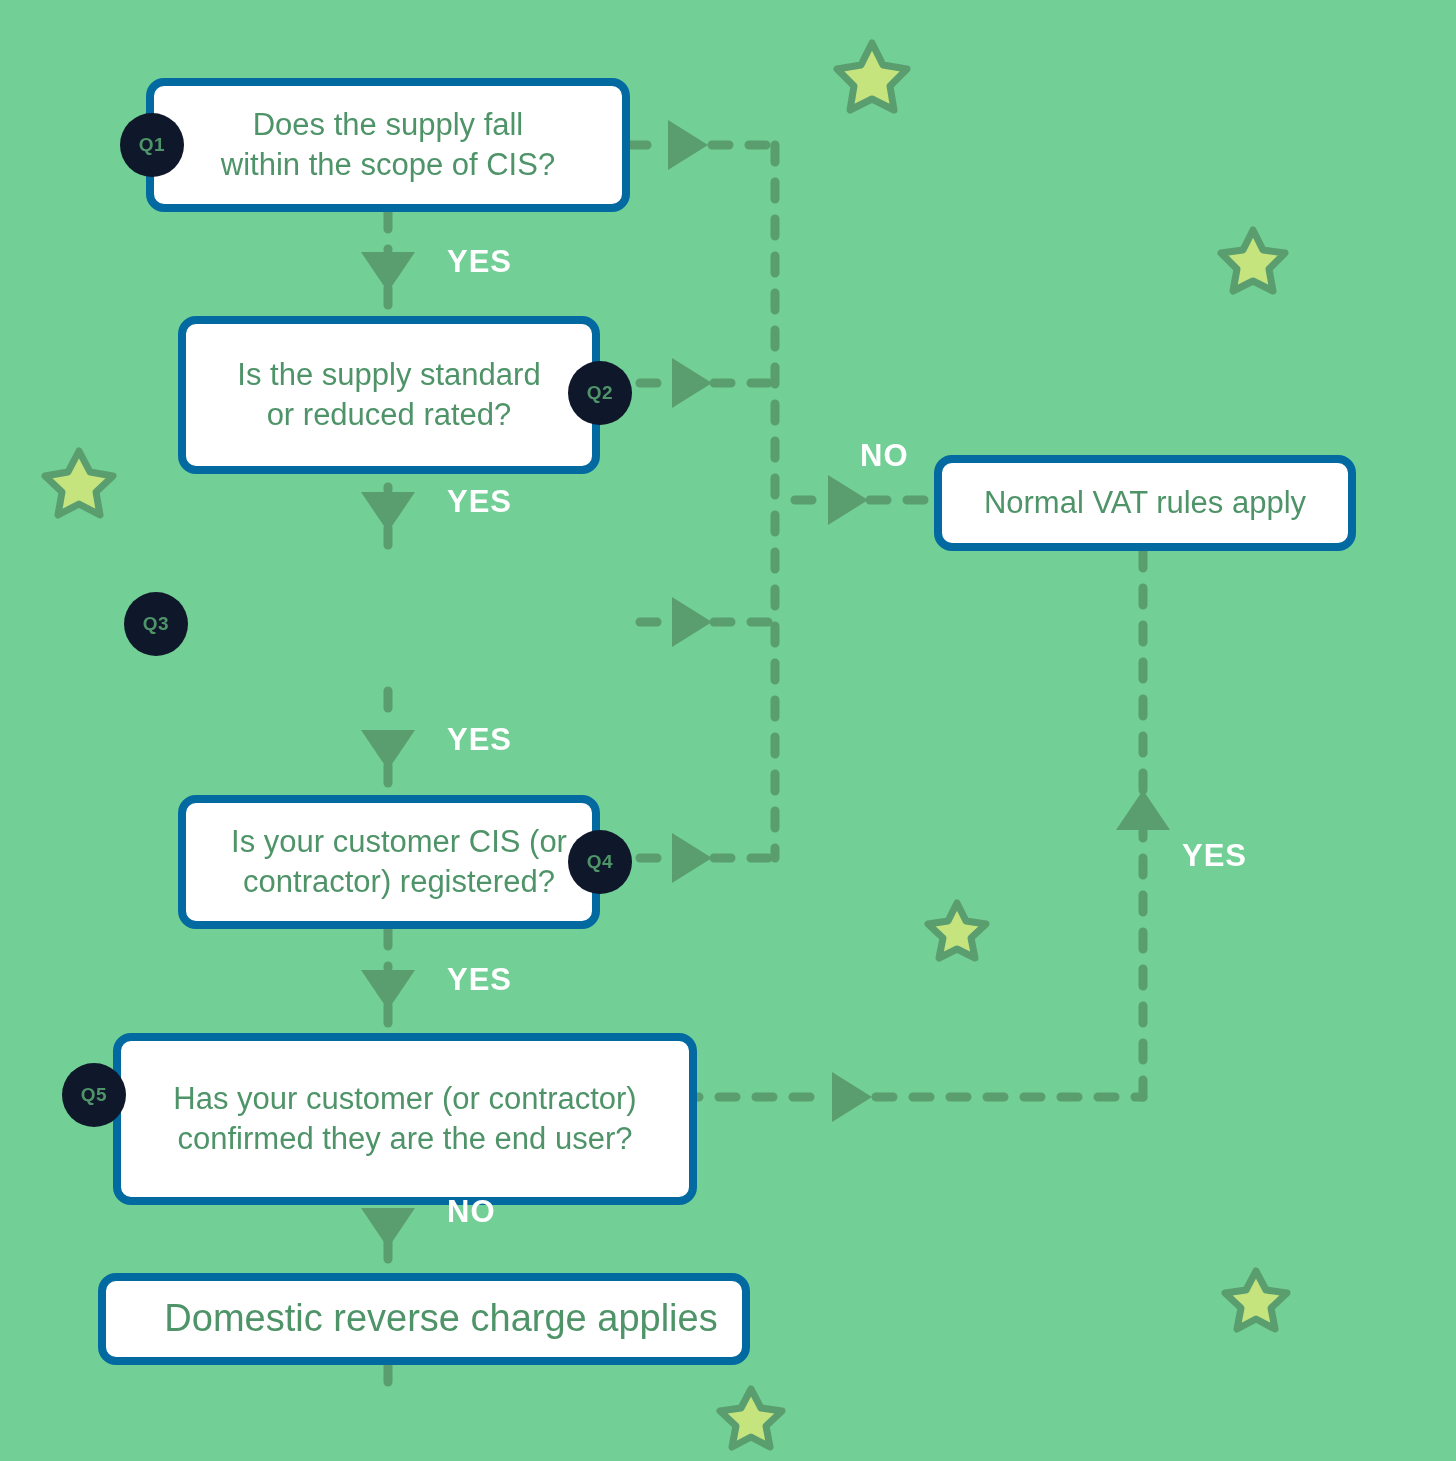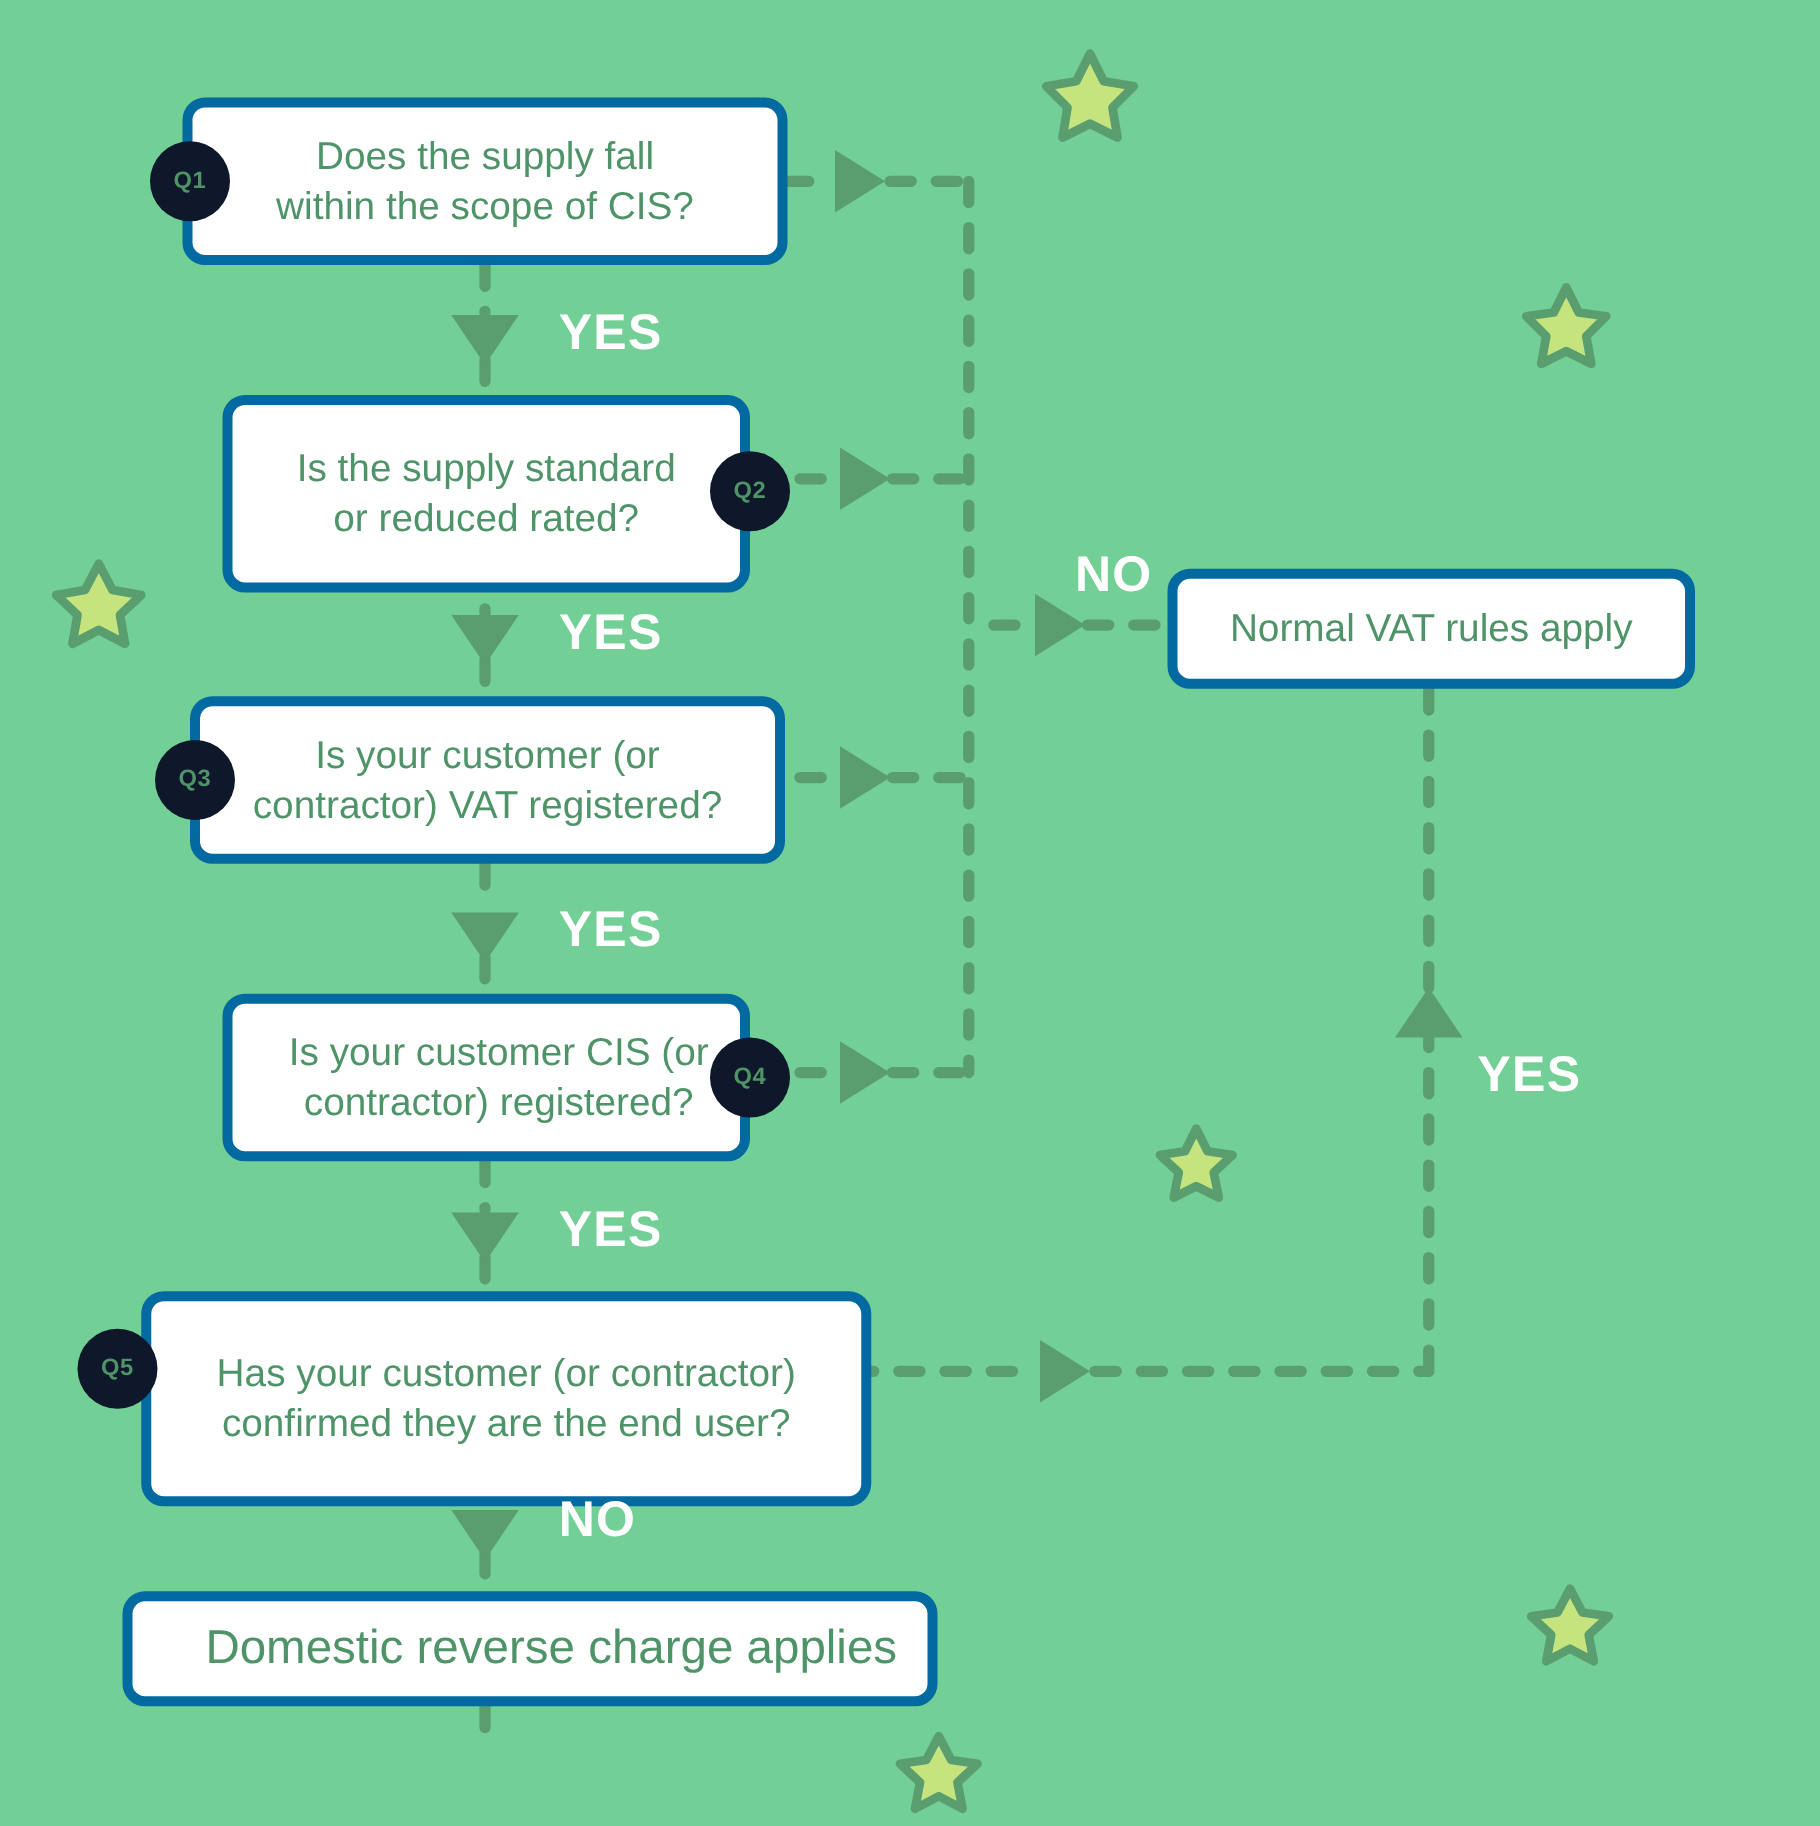--- a/index.html
+++ b/index.html
@@ -75,21 +75,21 @@
   #badge-q3 { left: 124px;  top: 592px; }
   #badge-q4 { left: 568px;  top: 830px; }
   #badge-q5 { left: 62px;   top: 1063px; }
 
   
   .edge-label {
     position: absolute;
     color: #ffffff;
     font-family: "Liberation Sans", sans-serif;
     font-weight: 700;
-    font-size: 40px;
+    font-size: 31px;
     letter-spacing: 1px;
     z-index: 6;
   }
   #label-yes-1 { left: 447px;  top: 244px; }
   #label-yes-2 { left: 447px;  top: 484px; }
   #label-yes-3 { left: 447px;  top: 722px; }
   #label-yes-4 { left: 447px;  top: 962px; }
   #label-no-1  { left: 447px;  top: 1194px; }
   #label-no-2  { left: 860px;  top: 438px; }
   #label-yes-5 { left: 1182px; top: 838px; }
@@ -178,24 +178,20 @@
 within the scope of CIS?</span>
   </div>
   <div class="badge" id="badge-q1">Q1</div>
 
   <div class="node" id="node-q2">
     <span class="node-text">Is the supply standard
 or reduced rated?</span>
   </div>
   <div class="badge" id="badge-q2">Q2</div>
 
-  <div class="node" id="node-q3">
-    <span class="node-text">Is your customer (or
-contractor) VAT registered?</span>
-  </div>
   <div class="badge" id="badge-q3">Q3</div>
 
   <div class="node" id="node-q4">
     <span class="node-text">Is your customer CIS (or
 contractor) registered?</span>
   </div>
   <div class="badge" id="badge-q4">Q4</div>
 
   <div class="node" id="node-q5">
     <span class="node-text">Has your customer (or contractor)

